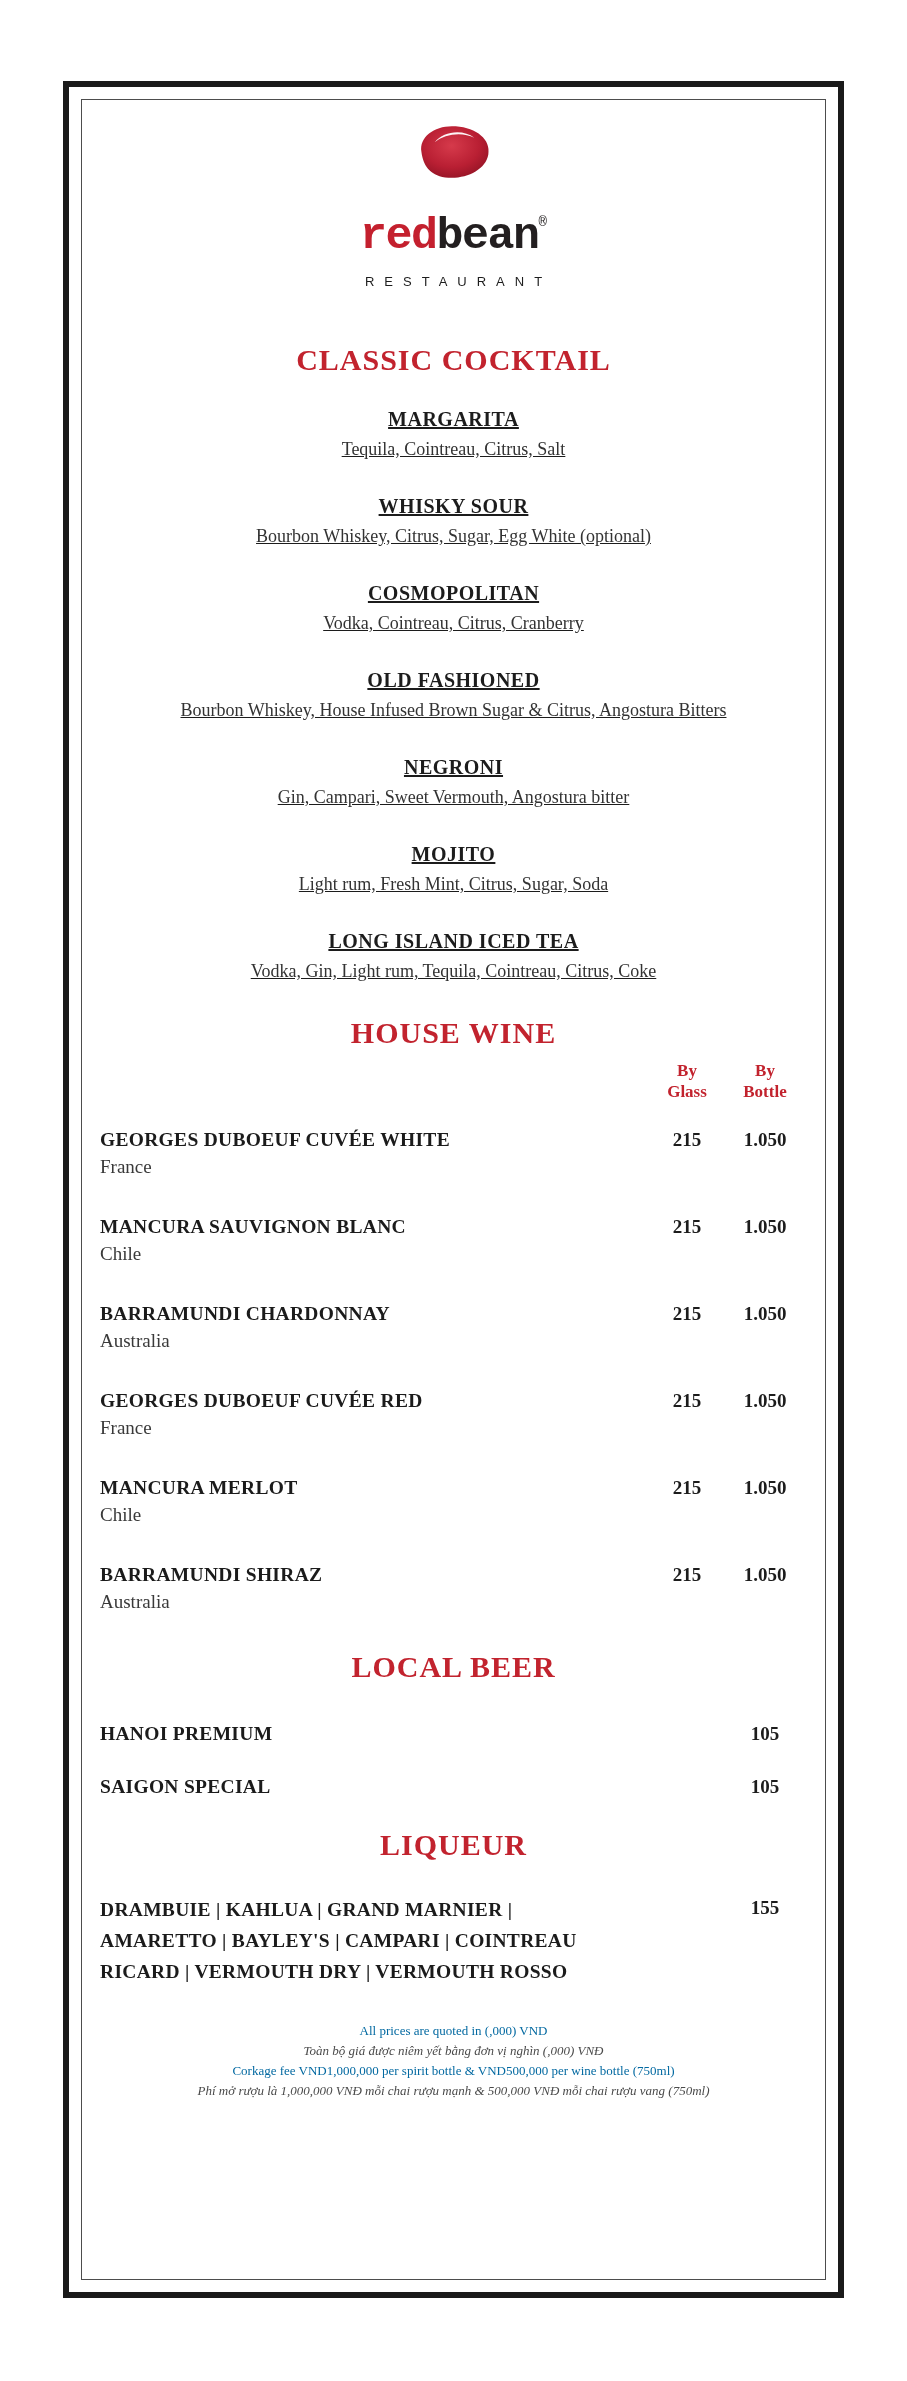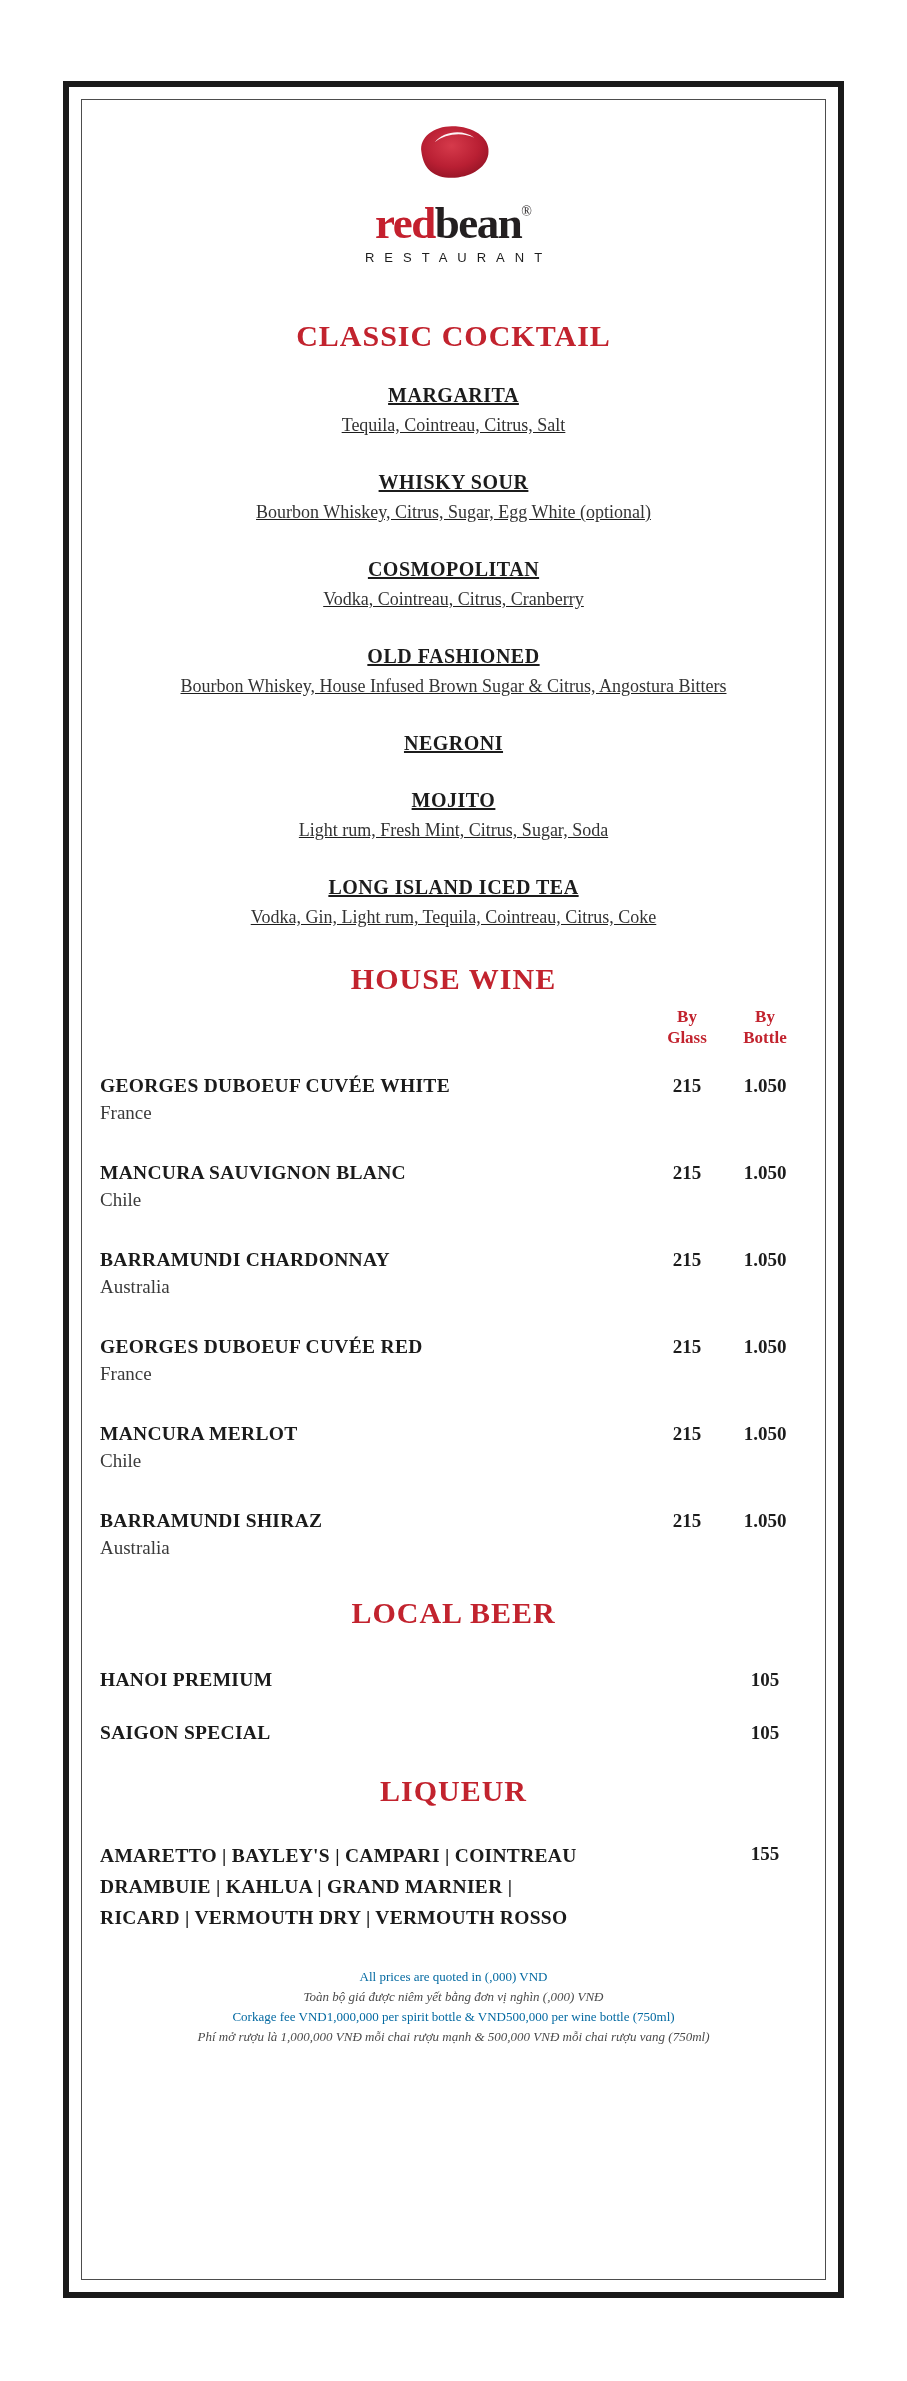--- a/index.html
+++ b/index.html
@@ -14,23 +14,23 @@
     position: absolute; left: 12px; top: 12px; right: 12px; bottom: 12px;
     border: 1px solid #4d4d4d;
     padding: 0 18px;
     overflow: hidden;
   }
 
   
   .logo { text-align: center; margin-top: 20px; }
   .bean-svg { display: inline-block; }
   .wordmark {
-    font-family: Liberation Serif, serif;
+    font-family: Liberation Mono, monospace;
     font-weight: 700; font-size: 45px; letter-spacing: -1.5px;
-    line-height: 48px; margin-top: 2px;
+    line-height: 68px; margin-top: 2px;
   }
   .wordmark .red  { color: #c4202e; }
   .wordmark .dark { color: #231f20; }
   .wordmark sup { font-size: 14px; font-weight: 400; letter-spacing: 0; vertical-align: 22px; color: #231f20; }
   .tagline {
     font-family: "Liberation Sans", sans-serif;
     font-size: 13px; letter-spacing: 10px; padding-left: 10px;
     color: #1d1d1d; margin-top: 3px;
   }
 
@@ -116,20 +116,21 @@
       <div class="cocktail-item">
         <div class="cocktail-name">COSMOPOLITAN</div>
         <div class="cocktail-desc">Vodka, Cointreau, Citrus, Cranberry</div>
       </div>
       <div class="cocktail-item">
         <div class="cocktail-name">OLD FASHIONED</div>
         <div class="cocktail-desc">Bourbon Whiskey, House Infused Brown Sugar &amp; Citrus, Angostura Bitters</div>
       </div>
       <div class="cocktail-item">
         <div class="cocktail-name">NEGRONI</div>
+        <div class="cocktail-desc">Gin, Campari, Sweet Vermouth, Angostura bitter</div>
       </div>
       <div class="cocktail-item">
         <div class="cocktail-name">MOJITO</div>
         <div class="cocktail-desc">Light rum, Fresh Mint, Citrus, Sugar, Soda</div>
       </div>
       <div class="cocktail-item">
         <div class="cocktail-name">LONG ISLAND ICED TEA</div>
         <div class="cocktail-desc">Vodka, Gin, Light rum, Tequila, Cointreau, Citrus, Coke</div>
       </div>
     </div>
@@ -215,22 +216,22 @@
         </div>
         <div class="price-cell"></div>
         <div class="price-cell bottle">105</div>
       </div>
     </div>
 
     <div class="section-title liqueur-title">LIQUEUR</div>
 
     <div class="menu-row liqueur-row">
       <div class="row-main liqueur-lines">
+        <span>DRAMBUIE | KAHLUA | GRAND MARNIER |</span>
         <span>AMARETTO | BAYLEY'S | CAMPARI | COINTREAU</span>
-        <span>DRAMBUIE | KAHLUA | GRAND MARNIER |</span>
         <span>RICARD | VERMOUTH DRY | VERMOUTH ROSSO</span>
       </div>
       <div class="price-cell"></div>
       <div class="price-cell bottle">155</div>
     </div>
 
     <div class="footer">
       <div class="footer-line">All prices are quoted in (,000) VND</div>
       <div class="footer-line vn">Toàn bộ giá được niêm yết bằng đơn vị nghìn (,000) VNĐ</div>
       <div class="footer-line">Corkage fee VND1,000,000 per spirit bottle &amp; VND500,000 per wine bottle (750ml)</div>

